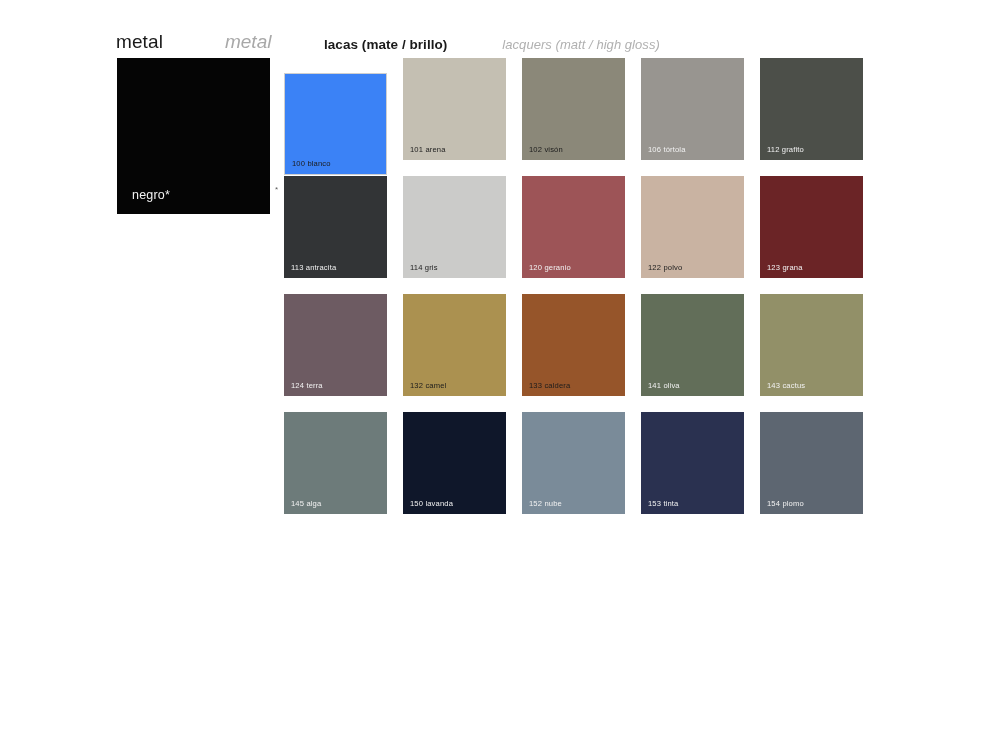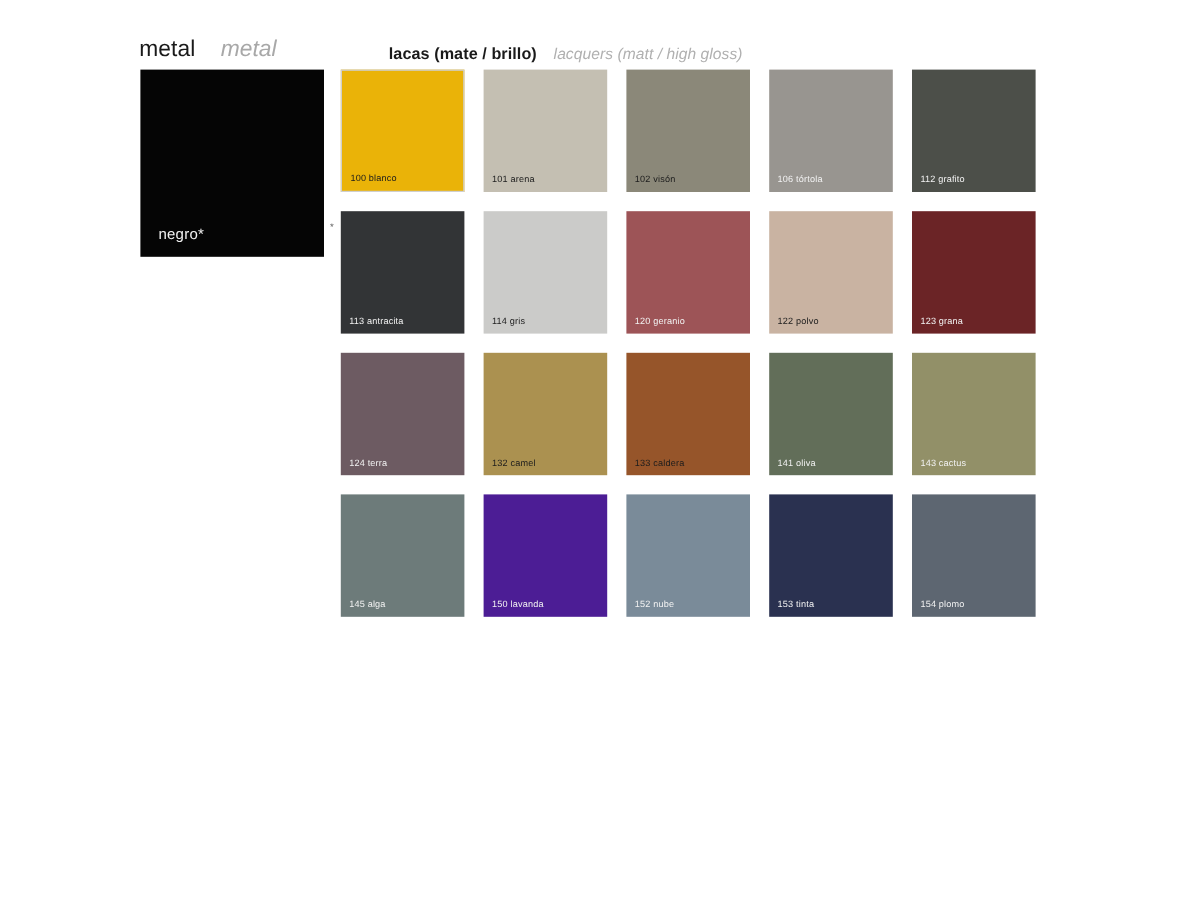--- a/index.html
+++ b/index.html
@@ -15,20 +15,21 @@
     font-family: "Liberation Sans", sans-serif;
     -webkit-font-smoothing: antialiased;
     overflow: hidden;
   }
 
   
   .heading-row {
     position: absolute;
     display: flex;
     align-items: baseline;
+    gap: 41px;
   }
   #metal-heading {
     left: 116px;
     top: 31px;
   }
   #lacquer-heading {
     left: 284px;
     top: 37px;
     padding-left: 40px;
   }
@@ -132,21 +133,21 @@
 </div>
 
 <div id="metal-group">
   <div class="metal-swatch" id="metal-swatch" style="background: rgb(5, 5, 5);">
     <span class="sw-label label-light">negro*</span>
   </div>
 </div>
 <span class="footnote-mark">*</span>
 
 <div id="lacquer-grid">
-    <div class="swatch bordered" style="background: #eab308;">
+    <div class="swatch bordered" style="background: #3b82f6; margin-top: 15px;">
       <span class="sw-label label-dark">100 blanco</span>
     </div>
     <div class="swatch" style="background: rgb(196, 191, 178);">
       <span class="sw-label label-dark">101 arena</span>
     </div>
     <div class="swatch" style="background: rgb(139, 136, 121);">
       <span class="sw-label label-dark">102 visón</span>
     </div>
     <div class="swatch" style="background: rgb(152, 149, 144);">
       <span class="sw-label label-light">106 tórtola</span>
@@ -180,21 +181,21 @@
     </div>
     <div class="swatch" style="background: rgb(98, 110, 89);">
       <span class="sw-label label-light">141 oliva</span>
     </div>
     <div class="swatch" style="background: rgb(146, 144, 104);">
       <span class="sw-label label-light">143 cactus</span>
     </div>
     <div class="swatch" style="background: rgb(109, 123, 122);">
       <span class="sw-label label-light">145 alga</span>
     </div>
-    <div class="swatch" style="background: #4c1d95;">
+    <div class="swatch" style="background: #0f172a;">
       <span class="sw-label label-light">150 lavanda</span>
     </div>
     <div class="swatch" style="background: rgb(122, 139, 153);">
       <span class="sw-label label-light">152 nube</span>
     </div>
     <div class="swatch" style="background: rgb(42, 49, 80);">
       <span class="sw-label label-light">153 tinta</span>
     </div>
     <div class="swatch" style="background: rgb(93, 102, 113);">
       <span class="sw-label label-light">154 plomo</span>

